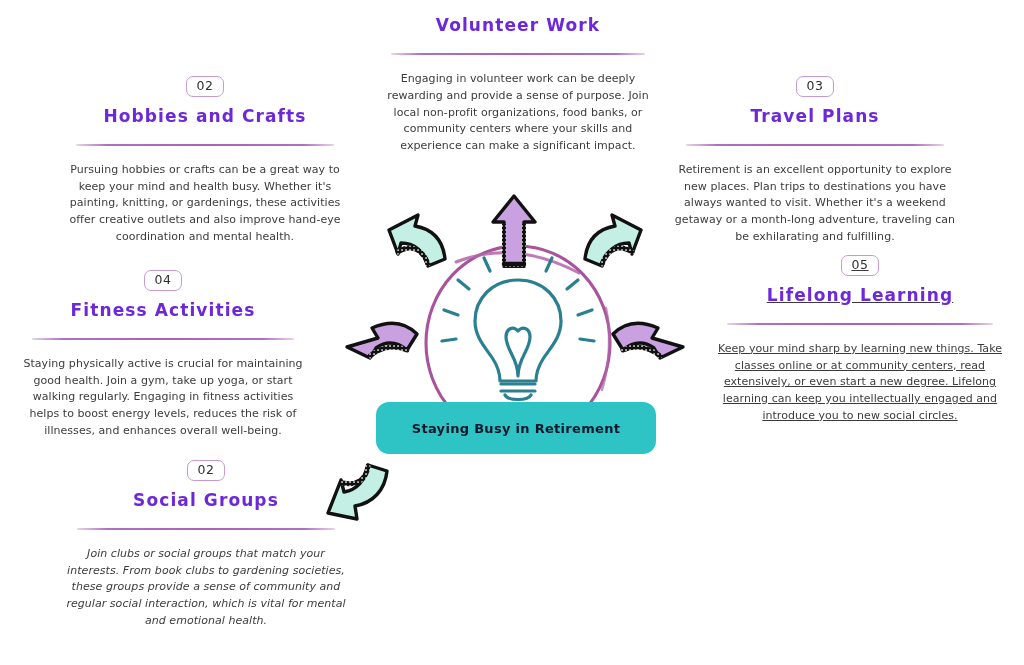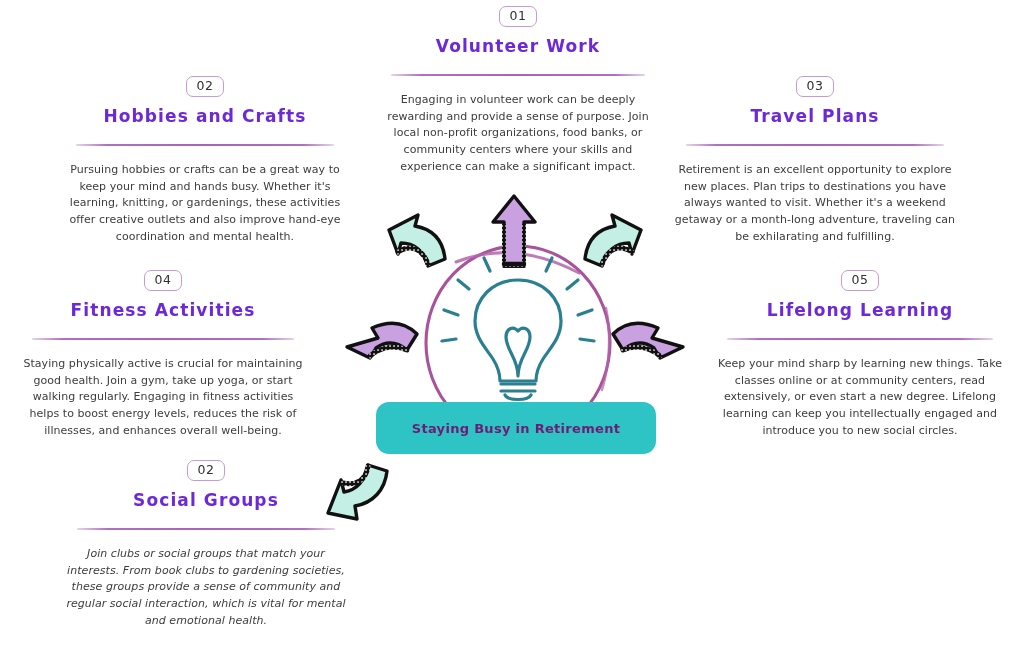--- a/index.html
+++ b/index.html
@@ -77,21 +77,21 @@
   #sec-02 .sec-body { width: 280px; margin-left: auto; margin-right: auto; }
 
   #sec-03 { left: 665px; top: 76px;  width: 300px; }
   #sec-03 .rule { width: 258px; }
   #sec-03 .sec-body { width: 288px; margin-left: auto; margin-right: auto; }
 
   #sec-04 { left: 13px;  top: 270px; width: 300px; }
   #sec-04 .rule { width: 262px; }
   #sec-04 .sec-body { width: 290px; margin-left: auto; margin-right: auto; }
 
-  #sec-05 { left: 710px; top: 270px; width: 300px; }
+  #sec-05 { left: 710px; top: 255px; width: 300px; text-decoration: underline; }
   #sec-05 .rule { width: 266px; }
   #sec-05 .sec-body { width: 288px; margin-left: auto; margin-right: auto; }
 
   #sec-06 { left: 56px;  top: 460px; width: 300px; }
   #sec-06 .rule { width: 258px; }
   #sec-06 .sec-body { width: 280px; margin-left: auto; margin-right: auto; font-style: italic; }
 
   
   #hub {
     position: absolute;
@@ -111,42 +111,39 @@
     background: #2ec4c6;
     border-radius: 13px;
     display: flex;
     align-items: center;
     justify-content: center;
   }
   #banner-label {
     font-size: 13px;
     font-weight: bold;
     letter-spacing: 0.3px;
-    color: #701a75;
+    color: #0f172a;
   }
 </style>
 </head>
 <body>
 
 <div class="section" id="sec-01">
-  <div class="badge-row">
-    <span class="badge">01</span>
-  </div>
   <div class="sec-title">Volunteer Work</div>
   <div class="rule"></div>
   <div class="sec-body">Engaging in volunteer work can be deeply rewarding and provide a sense of purpose. Join local non-profit organizations, food banks, or community centers where your skills and experience can make a significant impact.</div>
 </div>
 
 <div class="section" id="sec-02">
   <div class="badge-row">
     <span class="badge">02</span>
   </div>
   <div class="sec-title">Hobbies and Crafts</div>
   <div class="rule"></div>
-  <div class="sec-body">Pursuing hobbies or crafts can be a great way to keep your mind and hands busy. Whether it's learning, knitting, or gardenings, these activities offer creative outlets and also improve hand-eye coordination and mental health.</div>
+  <div class="sec-body">Pursuing hobbies or crafts can be a great way to keep your mind and health busy. Whether it's painting, knitting, or gardenings, these activities offer creative outlets and also improve hand-eye coordination and mental health.</div>
 </div>
 
 <div class="section" id="sec-03">
   <div class="badge-row">
     <span class="badge">03</span>
   </div>
   <div class="sec-title">Travel Plans</div>
   <div class="rule"></div>
   <div class="sec-body">Retirement is an excellent opportunity to explore new places. Plan trips to destinations you have always wanted to visit. Whether it's a weekend getaway or a month-long adventure, traveling can be exhilarating and fulfilling.</div>
 </div>

